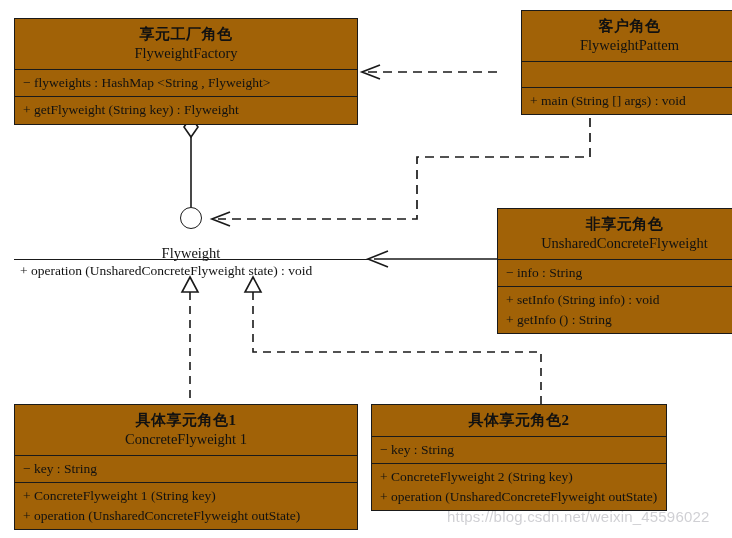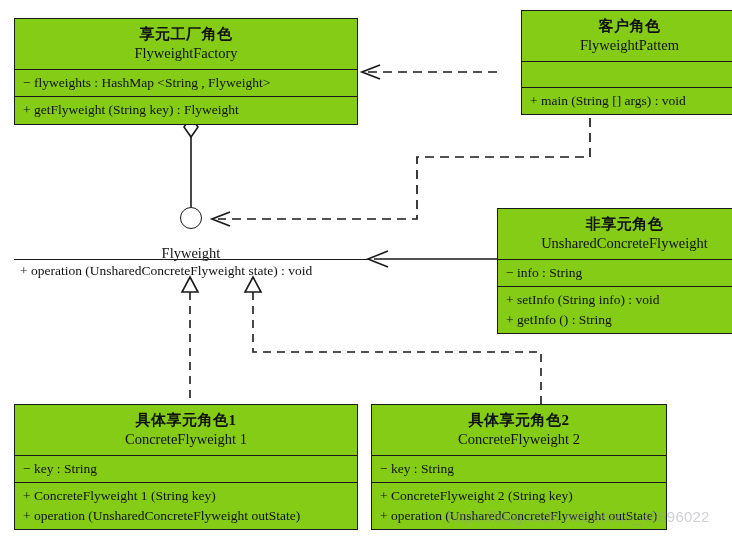--- a/index.html
+++ b/index.html
@@ -18,21 +18,21 @@
   #diagram-root {
     position: absolute;
     left: 0;
     top: 0;
     width: 732px;
     height: 538px;
   }
   .uml-class {
     position: absolute;
     border: 1.5px solid #1a1a1a;
-    background: #84cc16;
+    background: #a16207;
     box-sizing: border-box;
     z-index: 5;
   }
   .uml-compartment {
     box-sizing: border-box;
     padding: 3px 8px 4px 8px;
   }
   .uml-compartment + .uml-compartment {
     border-top: 1.5px solid #1a1a1a;
   }
@@ -214,21 +214,20 @@
     </div>
     <div class="uml-compartment">
       <span class="member">+ ConcreteFlyweight  1 (String key)</span>
       <span class="member">+ operation (UnsharedConcreteFlyweight outState)</span>
     </div>
   </div>
 
   <div class="uml-class" id="box-concrete2" style="left:371px; top:404px; width:296px;">
     <div class="uml-compartment uml-header">
       <span class="cls-cn">具体享元角色2</span>
-      <span class="cls-en">ConcreteFlyweight  2</span>
     </div>
     <div class="uml-compartment">
       <span class="member">− key : String</span>
     </div>
     <div class="uml-compartment">
       <span class="member">+ ConcreteFlyweight  2 (String key)</span>
       <span class="member">+ operation (UnsharedConcreteFlyweight outState)</span>
     </div>
   </div>
 

